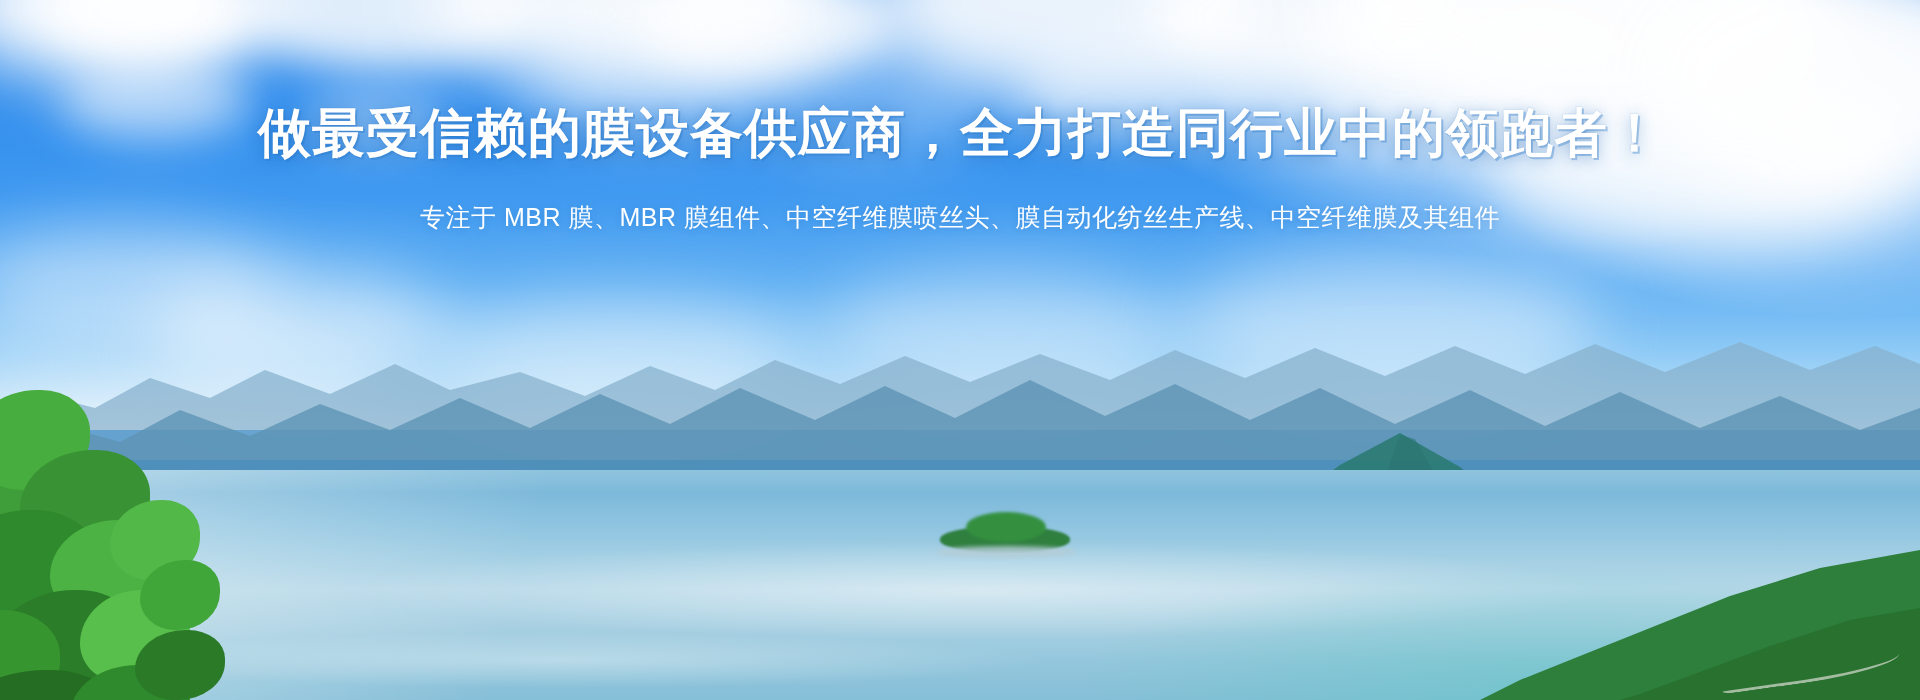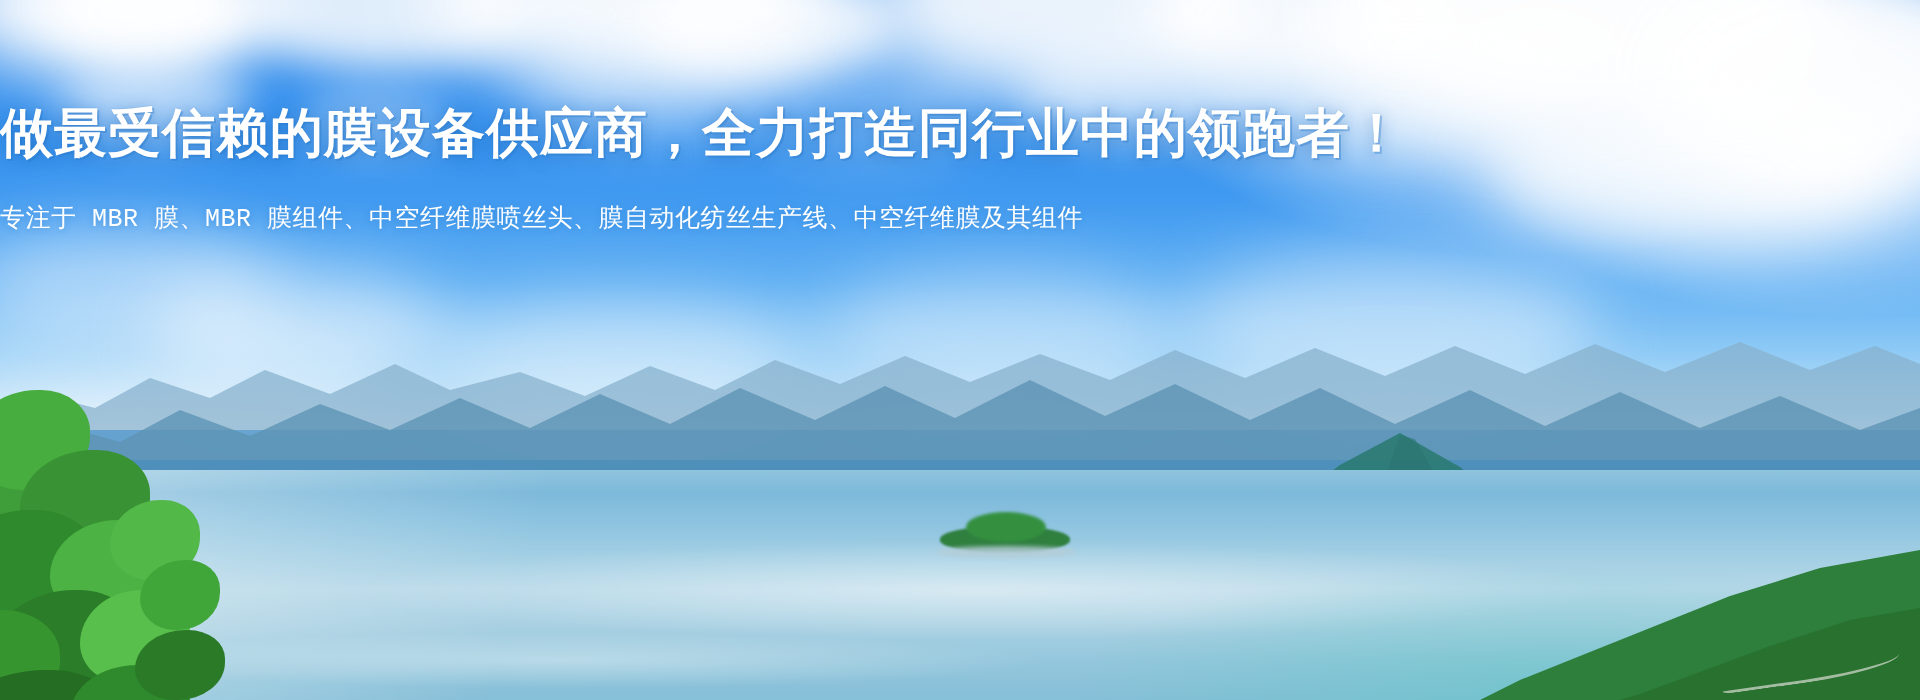--- a/index.html
+++ b/index.html
@@ -79,21 +79,21 @@
 
   
   .foliage-left {
     position:absolute; left:-40px; bottom:-10px; width:330px; height:330px;
   }
   .leaf { position:absolute; border-radius:58% 42% 55% 45%; }
 
   
   .content {
     position:absolute; left:0; top:0; width:1920px; height:700px;
-    display:flex; flex-direction:column; align-items:flex-start;
+    display:flex; flex-direction:column; align-items:center;
     z-index:40;
   }
   .headline {
     margin-top:98px;
     font-size:53px;
     font-weight:bold;
     color:#ffffff;
     letter-spacing:1px;
     white-space:nowrap;
     text-shadow:
@@ -101,21 +101,20 @@
       2px 2px 0 rgba(40,120,200,.35),
       0 3px 16px rgba(25,95,175,.45);
   }
   .subtitle {
     margin-top:31px;
     font-size:25px;
     color:#ffffff;
     letter-spacing:.5px;
     white-space:nowrap;
     text-shadow:0 1px 6px rgba(40,120,200,.45);
-    font-family:Liberation Mono, monospace;
   }
   .tagline-box {
     margin-top:28px;
     border:2px solid rgba(255,255,255,.92);
     padding:13px 30px 15px 30px;
     font-size:24px;
     color:#ffffff;
     letter-spacing:.5px;
     white-space:nowrap;
     text-shadow:0 1px 6px rgba(40,120,200,.4);

